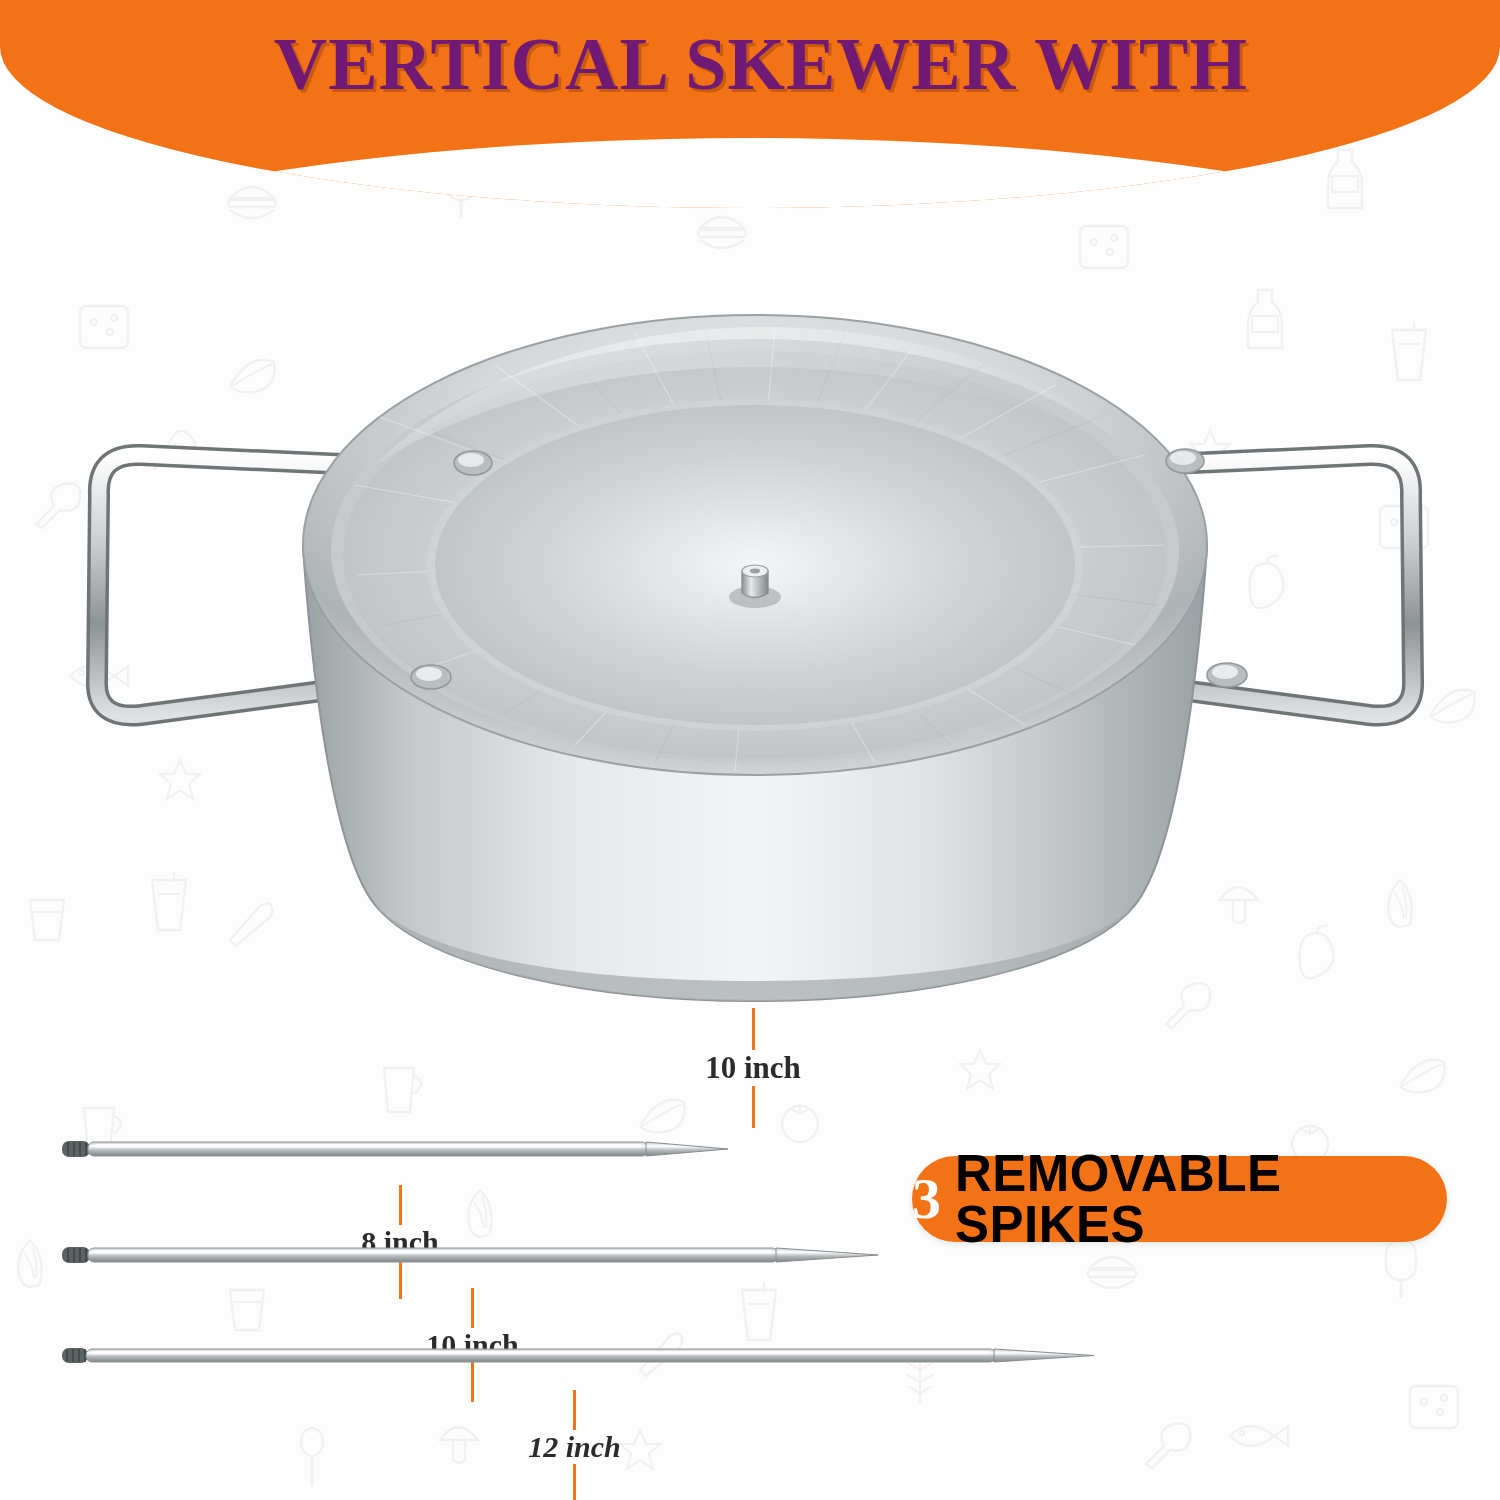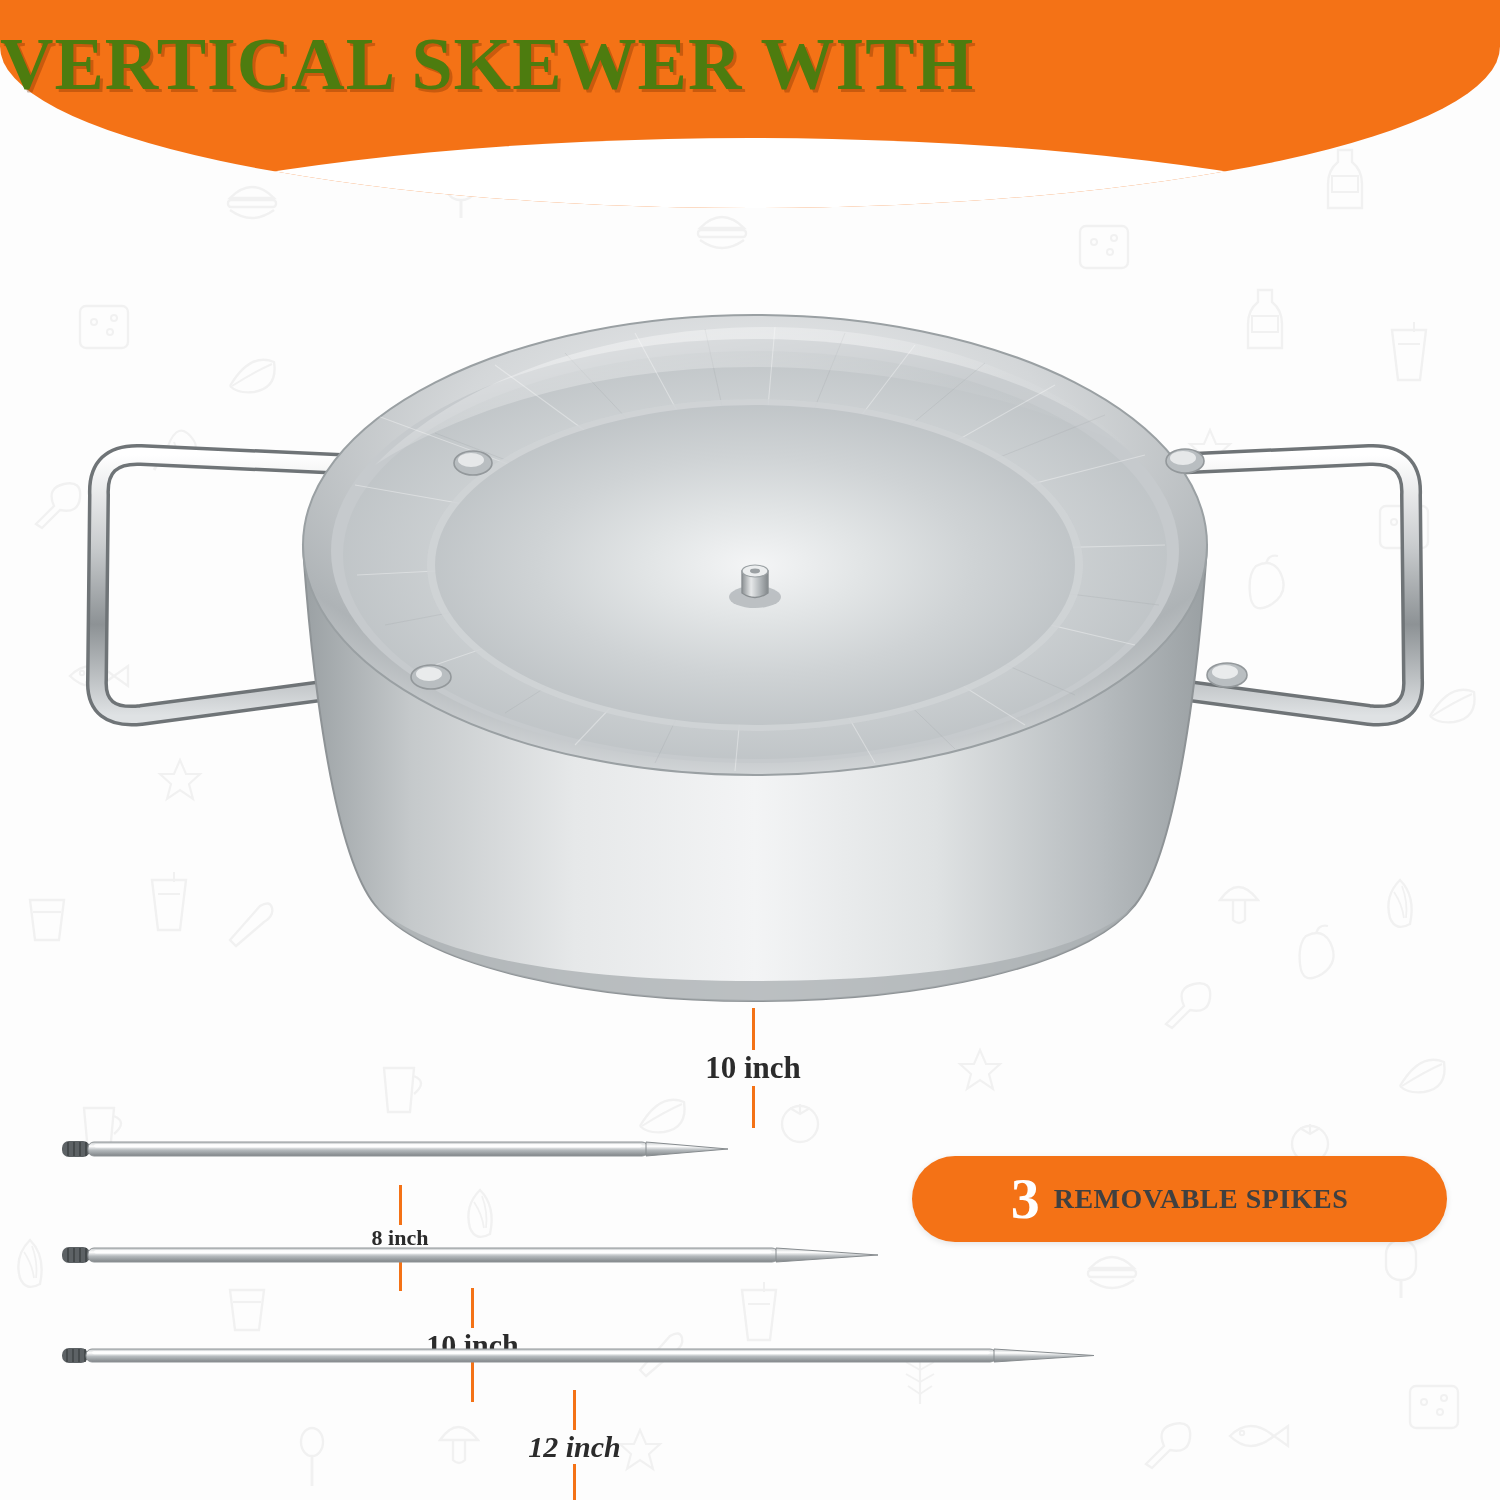--- a/index.html
+++ b/index.html
@@ -51,26 +51,26 @@
     bottom: -120px;
     height: 190px;
     background: #ffffff;
     border-radius: 50% 50% 0 0 / 100% 100% 0 0;
   }
   .header-title {
     position: absolute;
     top: 22px;
     left: 0;
     width: 1248px;
-    text-align: left;
+    text-align: right;
     font-family: "Liberation Serif", serif;
     font-weight: bold;
     font-size: 74px;
     letter-spacing: 1px;
-    color: #4d7c0f;
+    color: #701a75;
     text-shadow: 3px 3px 0 rgba(120, 45, 0, 0.35);
     z-index: 3;
   }
 
   
   .pan-wrap {
     position: absolute;
     left: 75px;
     top: 215px;
     width: 1360px;
@@ -113,21 +113,21 @@
   #dim-pan .cap { height: 42px; }
   #dim-pan .dim-label { font-size: 31px; }
 
   #dim-s8 {
     left: 70px;
     top: 1185px;
     width: 660px;
     height: 44px;
   }
   #dim-s8 .cap { height: 40px; }
-  #dim-s8 .dim-label { font-size: 22px; }
+  #dim-s8 .dim-label { font-size: 30px; }
 
   #dim-s10 {
     left: 70px;
     top: 1288px;
     width: 805px;
     height: 44px;
   }
   #dim-s10 .cap { height: 40px; }
   #dim-s10 .dim-label { font-size: 30px; }
 
@@ -160,24 +160,24 @@
     box-shadow: 0 2px 6px rgba(0,0,0,0.10);
   }
   .badge-num {
     font-family: "Liberation Serif", serif;
     font-weight: bold;
     font-size: 58px;
     color: #ffffff;
     line-height: 1;
   }
   .badge-text {
-    font-family: Liberation Serif, serif;
+    font-family: Liberation Sans, sans-serif;
     font-weight: bold;
-    font-size: 28px;
-    color: #404040;
+    font-size: 51px;
+    color: #000000;
     letter-spacing: 0.5px;
     line-height: 1;
   }
 </style>
 </head>
 <body>
 
 <div class="doodle-bg">
   <svg viewBox="0 0 1500 1500" xmlns="http://www.w3.org/2000/svg">
     <defs>

